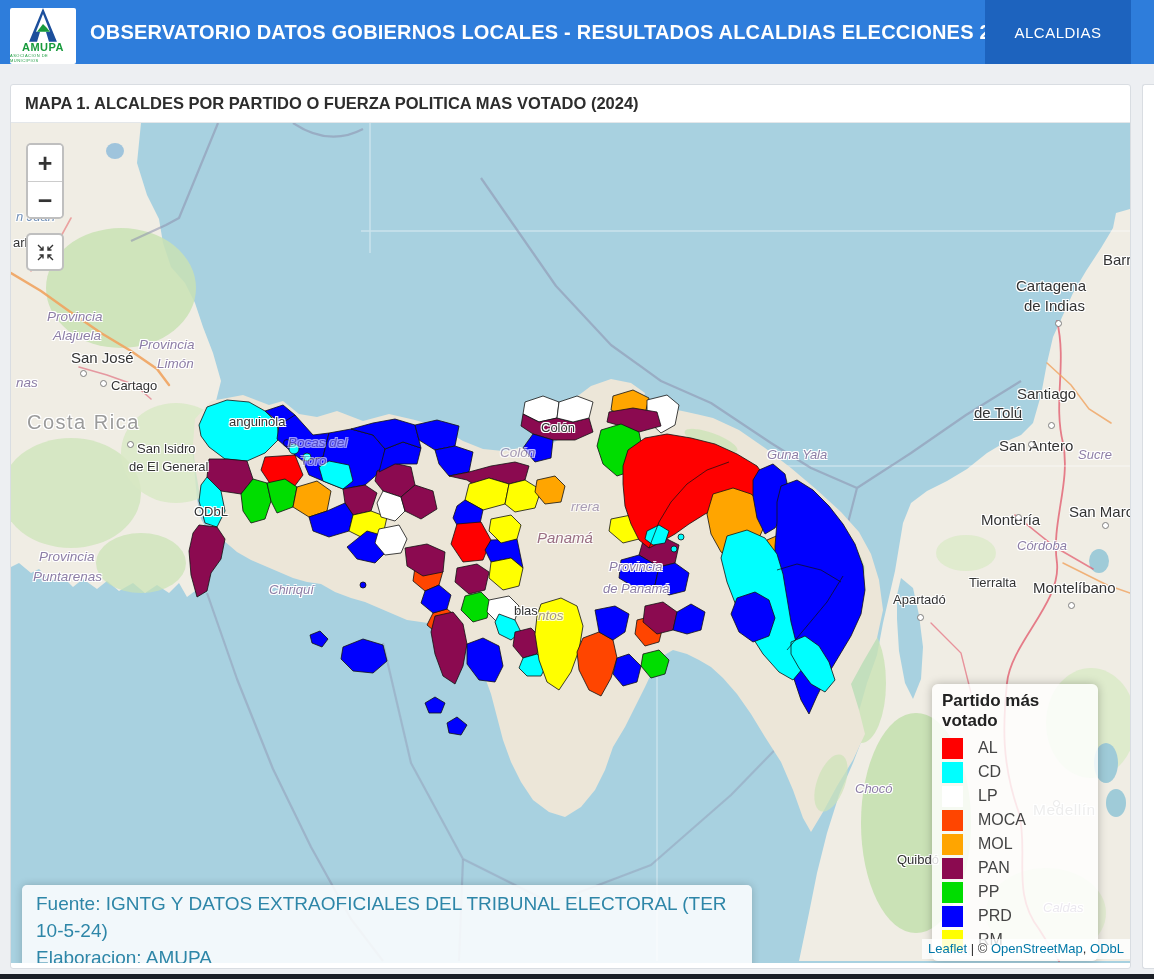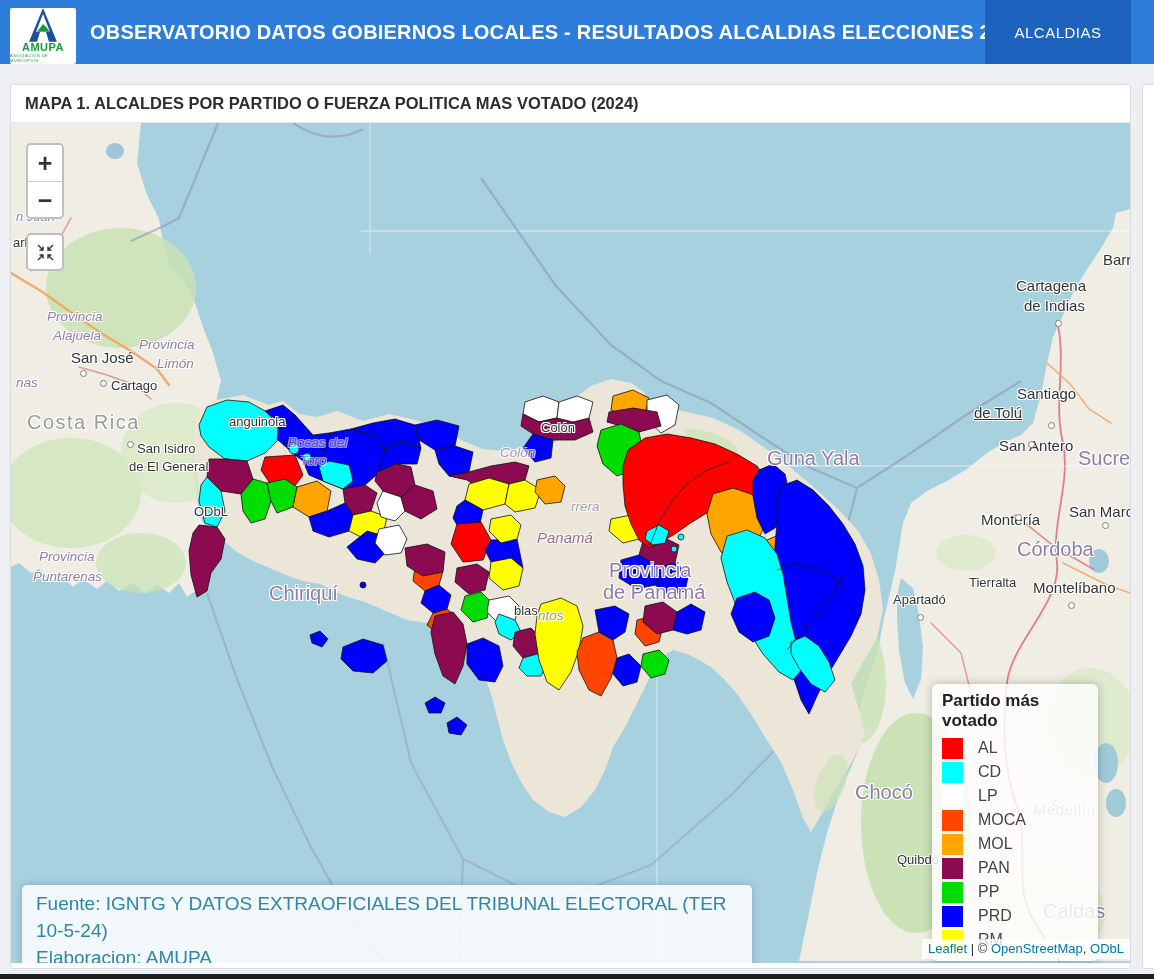--- a/index.html
+++ b/index.html
@@ -35,21 +35,21 @@
   .p-AL{fill:var(--c-AL)} .p-CD{fill:var(--c-CD)} .p-LP{fill:var(--c-LP)} .p-MOCA{fill:var(--c-MOCA)}
   .p-MOL{fill:var(--c-MOL)} .p-PAN{fill:var(--c-PAN)} .p-PP{fill:var(--c-PP)} .p-PRD{fill:var(--c-PRD)}
   .p-RM{fill:var(--c-RM)}
 
   
   .lbl { position:absolute; white-space:nowrap; pointer-events:none;
     text-shadow:-1px -1px 0 #fff,1px -1px 0 #fff,-1px 1px 0 #fff,1px 1px 0 #fff,0 1px 0 #fff,0 -1px 0 #fff; }
   .lb-city { font-size:13px; color:#333; }
   .lb-city-lg { font-size:15px; color:#333; }
   .lb-prov { font-size:13.5px; font-style:italic; color:#8d7ea6; }
-  .lb-prov-lg { font-size:20px; color:#8d7ea6; }
+  .lb-prov-lg { font-size:13px; font-style:italic; color:#8d7ea6; }
   .lb-prov-dark { font-size:15px; font-style:italic; color:#8c5a74; }
   .lb-country { font-size:20px; color:#9b9b9b; letter-spacing:1.5px; }
   .lb-country-sm { font-size:15.5px; color:#9b9b9b; letter-spacing:.5px; }
   .lb-water { font-size:13px; font-style:italic; color:#7391b8; }
   .dot { position:absolute; width:7px; height:7px; border:1.6px solid #7d7d7d; background:#fff; border-radius:50%; }
 
   
   .zoomctl { position:absolute; left:15px; top:20px; width:38px; background:#fff;
     border:2px solid rgba(0,0,0,.25); border-radius:5px; overflow:hidden; }
   .zbtn { width:100%; height:36px; background:#fff; border:none; font-size:25px; font-weight:bold;

